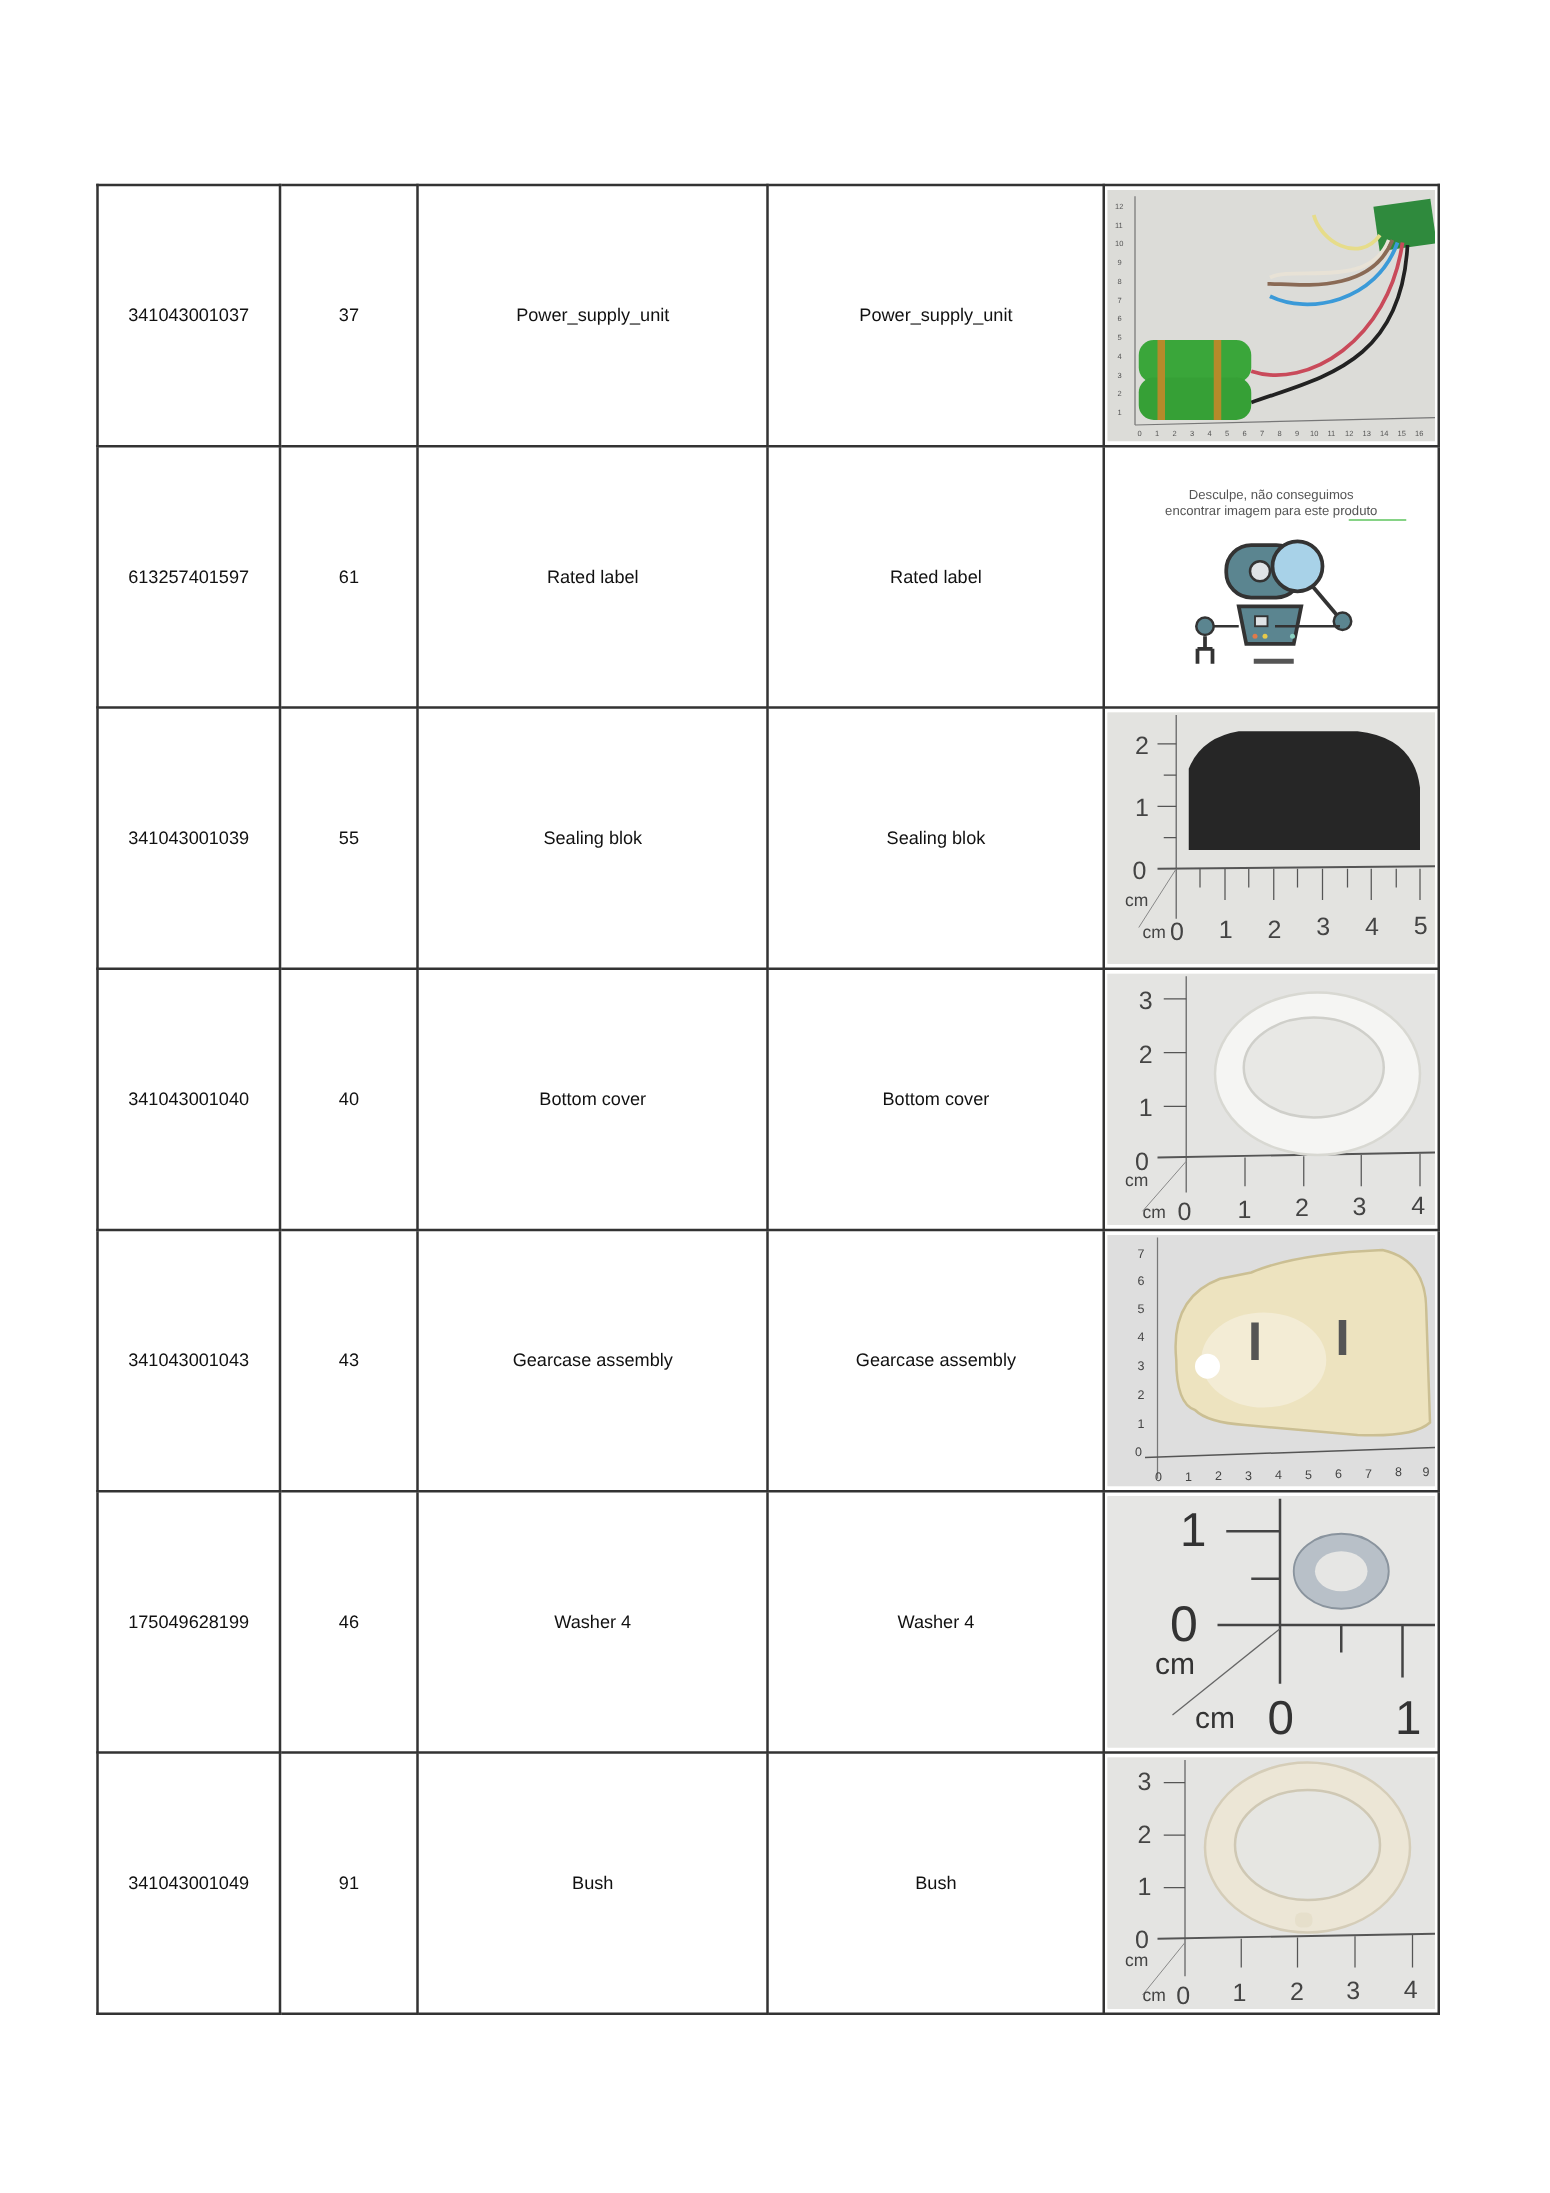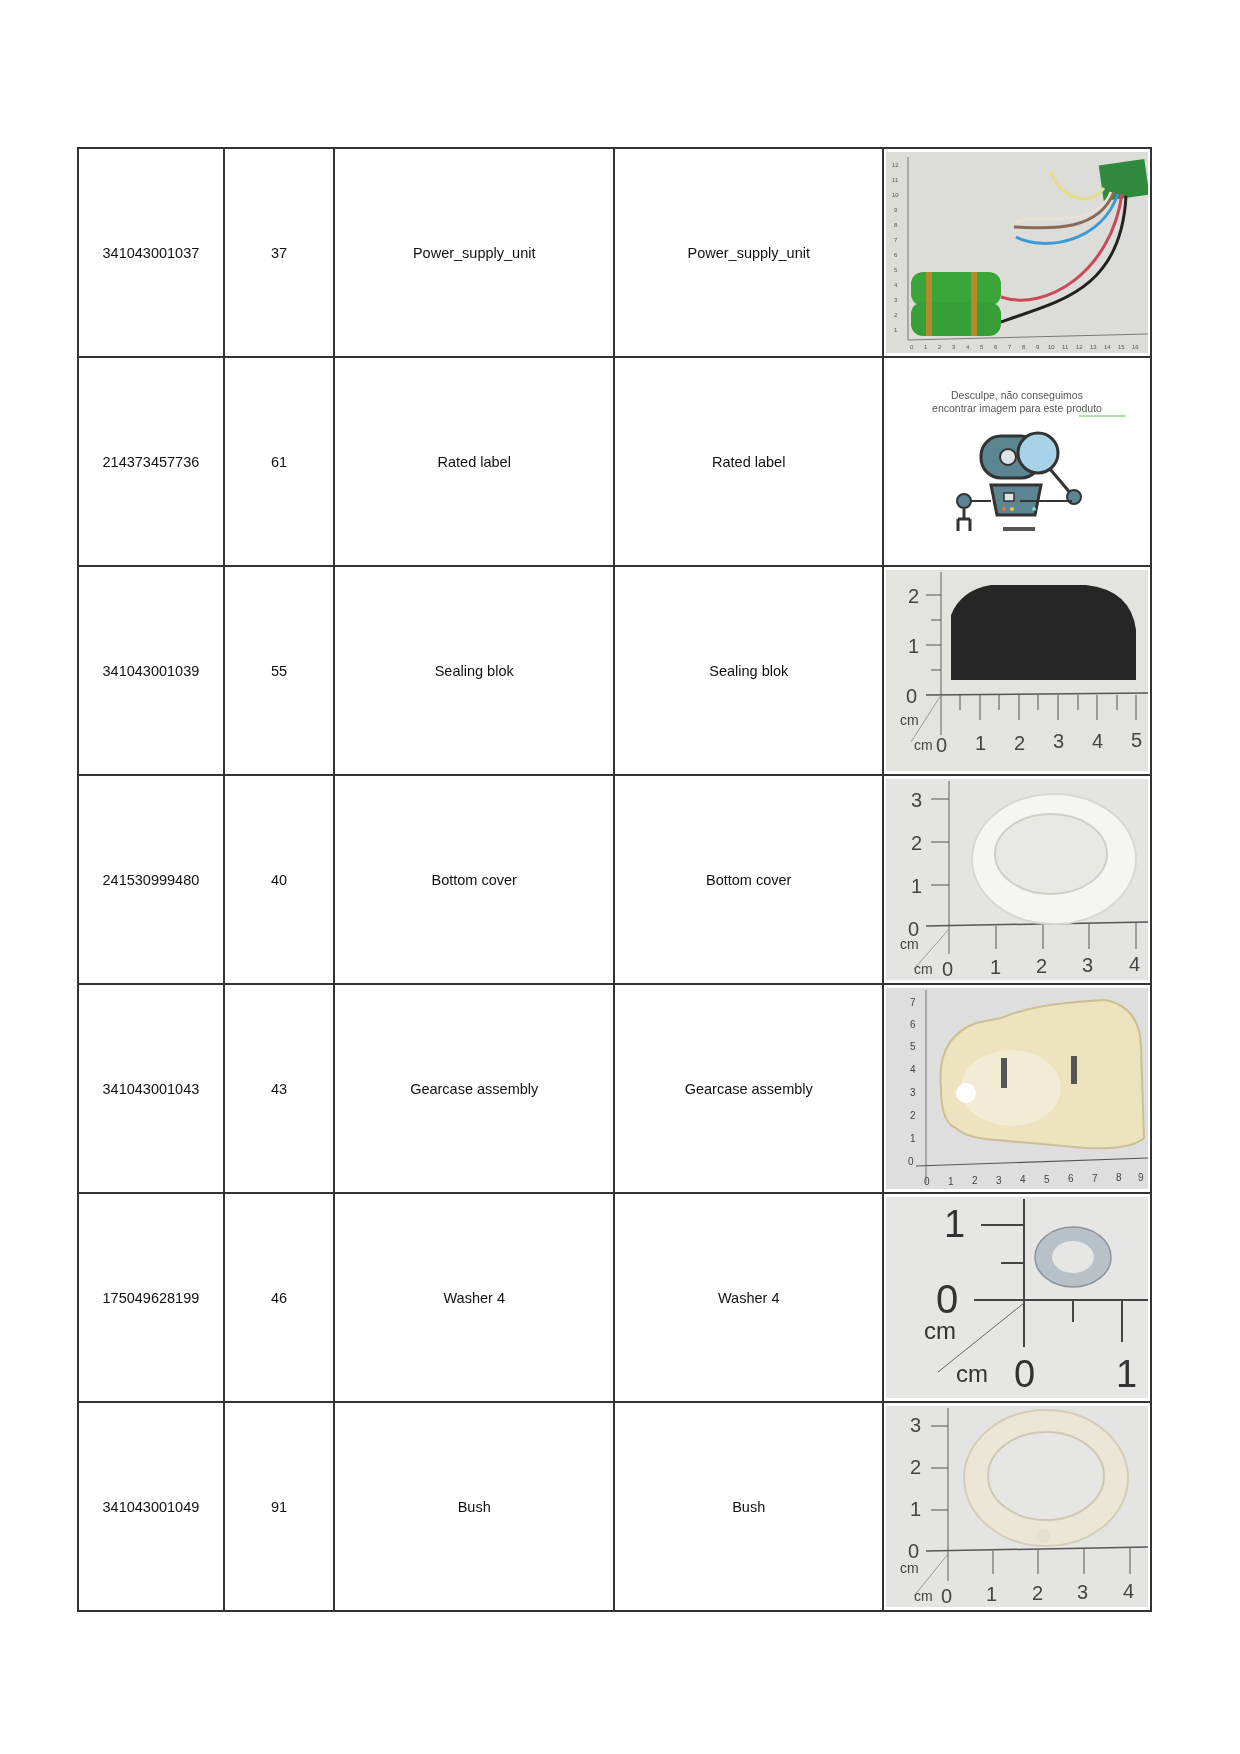--- a/index.html
+++ b/index.html
@@ -89,21 +89,21 @@
             <rect x="25" y="120" width="90" height="34" rx="12" fill="#3aa63a"></rect>
             <rect x="25" y="150" width="90" height="34" rx="12" fill="#36a036"></rect>
             <rect x="40" y="120" width="6" height="64" fill="#b58a2a"></rect>
             <rect x="85" y="120" width="6" height="64" fill="#b58a2a"></rect>
           </svg>
         </div>
       </td>
     </tr>
 
     <tr>
-      <td>214373457736</td>
+      <td>613257401597</td>
       <td>61</td>
       <td>Rated label</td>
       <td>Rated label</td>
       <td class="img-cell">
         <div class="photo noimg">
           <svg viewBox="0 0 262 201">
             <rect width="262" height="201" fill="#ffffff"></rect>
             <text x="131" y="38" text-anchor="middle" font-size="10.5" fill="#555" font-family="Liberation Sans, sans-serif">Desculpe, não conseguimos</text>
             <text x="131" y="51" text-anchor="middle" font-size="10.5" fill="#555" font-family="Liberation Sans, sans-serif">encontrar imagem para este produto</text>
             <line x1="193" y1="55" x2="239" y2="55" stroke="#5ec45e" stroke-width="1.2"></line>
@@ -168,21 +168,21 @@
               <text x="167" y="178" font-size="20">3</text>
               <text x="206" y="178" font-size="20">4</text>
               <text x="245" y="177" font-size="20">5</text>
             </g>
           </svg>
         </div>
       </td>
     </tr>
 
     <tr>
-      <td>241530999480</td>
+      <td>341043001040</td>
       <td>40</td>
       <td>Bottom cover</td>
       <td>Bottom cover</td>
       <td class="img-cell">
         <div class="photo">
           <svg viewBox="0 0 262 201">
             <rect width="262" height="201" fill="#e4e4e2"></rect>
             <line x1="63" y1="2" x2="63" y2="175" stroke="#777" stroke-width="1.2"></line>
             <line x1="40" y1="147" x2="262" y2="143" stroke="#555" stroke-width="1.5"></line>
             <line x1="63" y1="150" x2="28" y2="190" stroke="#888" stroke-width="0.8"></line>

